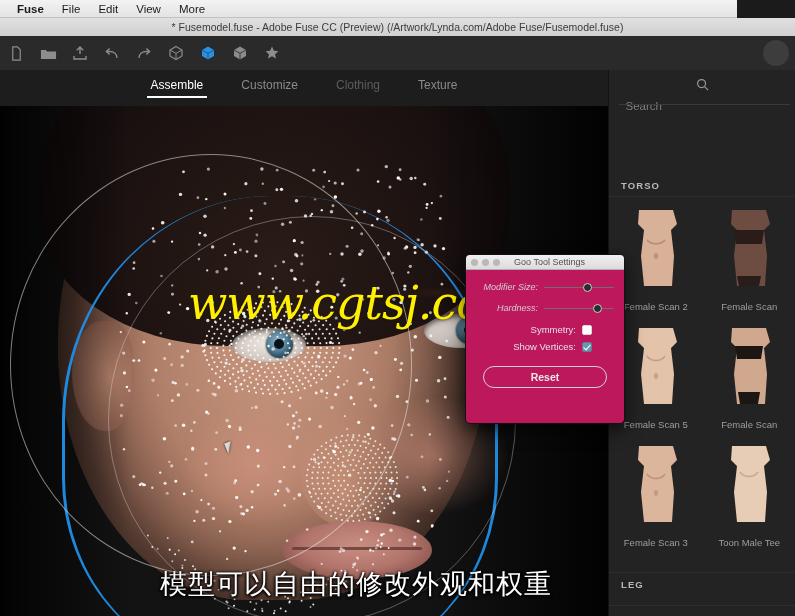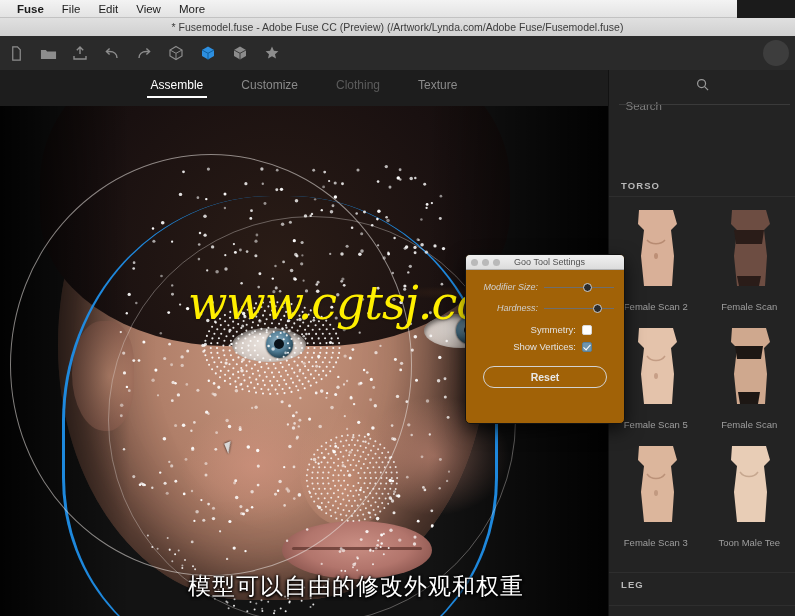--- a/index.html
+++ b/index.html
@@ -150,21 +150,21 @@
     position:absolute;left:226px;top:336px;width:0;height:0;
     border-left:7px solid #d8d8d8;border-bottom:11px solid transparent;
     transform:rotate(-22deg);
     filter:drop-shadow(0 0 1px #000);
   }
   #verts{position:absolute;left:0;top:0;width:608px;height:510px;}
 
   
   .subtitle{
     position:absolute;left:0;bottom:14px;width:712px;text-align:center;
-    font-size:23px;color:#ffffff;letter-spacing:1px;
+    font-size:27px;color:#ffffff;letter-spacing:1px;
     text-shadow:0 0 3px #000,1px 1px 3px #000,-1px 1px 3px #000;
     z-index:9;
   }
   
   .watermark{
     position:absolute;left:188px;top:276px;
     font-family:"DejaVu Serif", serif;
     font-style:italic;font-size:46px;color:#ffef00;
     letter-spacing:-1px;z-index:20;white-space:nowrap;
     text-shadow:0 1px 2px rgba(0,0,0,.35);
@@ -202,21 +202,21 @@
     width:58px;height:90px;
   }
   .cell .cap{
     position:absolute;left:0;bottom:4px;width:100%;text-align:center;
     font-size:9.5px;color:#9e9e9e;white-space:nowrap;overflow:hidden;
   }
 
   
   .dialog{
     position:absolute;left:465px;top:254px;width:158px;height:168px;
-    background:#a16207;border:1px solid #121212;border-radius:5px;
+    background:#be185d;border:1px solid #121212;border-radius:5px;
     box-shadow:0 6px 18px rgba(0,0,0,.65);z-index:30;overflow:hidden;
   }
   .dlg-title{
     height:14px;background:linear-gradient(#f0f0f0,#dcdcdc);
     border-bottom:1px solid #b0b0b0;
     display:flex;align-items:center;padding:0 5px;gap:4px;
   }
   .dot{width:7px;height:7px;border-radius:50%;background:#b9b9b9;}
   .dlg-title-text{
     flex:1;text-align:center;font-size:9px;color:#505050;

